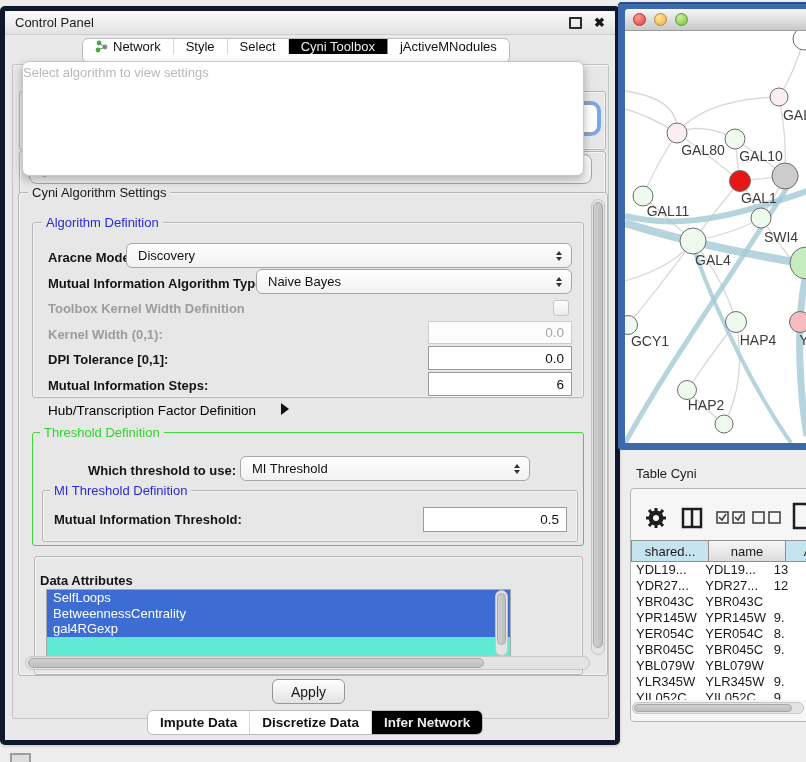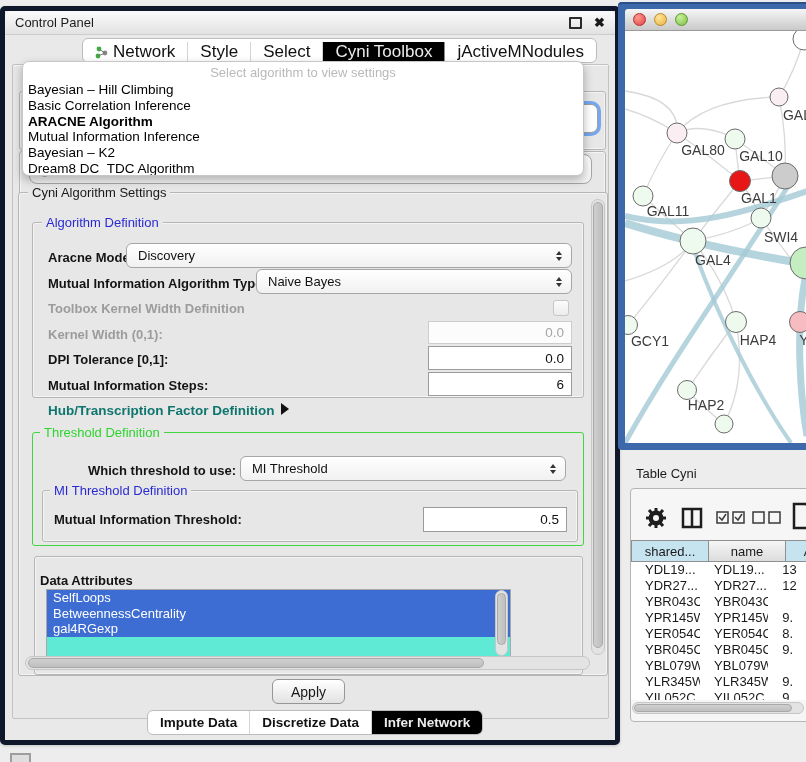--- a/index.html
+++ b/index.html
@@ -10,53 +10,53 @@
   #control-panel{left:0;top:6px;width:610px;height:729px;background:#e9e9e9;
     border:5px solid #0f172a;border-radius:5px;box-shadow:0 1px 3px rgba(0,0,0,.18);}
   #cp-titlebar{left:0;top:0;width:100%;height:24px;background:linear-gradient(#fbfbfb,#e2e2e2);
     border-bottom:1px solid #cdcdcd;border-radius:5px 5px 0 0;display:flex;align-items:center;
     padding:0 10px;box-sizing:border-box;font-size:13px;color:#1c1c1c;}
   #cp-title{flex:1}
   .float-ic{width:9px;height:8px;border:2px solid #2b2b2b;border-radius:1px;margin-right:12px}
   .close-ic{font-size:13px;font-weight:bold;color:#1a1a1a;line-height:10px}
   
   #top-tabs{left:77px;top:27px;height:23px;background:#fff;border:1px solid #bcbcbc;
-    border-radius:6px;display:flex;align-items:flex-end;overflow:hidden;font-size:17px}
+    border-radius:6px;display:flex;align-items:flex-start;overflow:hidden;font-size:13px}
   .tab{display:flex;align-items:center;gap:5px;padding:0 12px;border-right:1px solid #d4d4d4;
     color:#111;white-space:nowrap}
   .tab:last-child{border-right:none}
   .tab.sel{background:#000000;color:#ececec;border-right-color:#8b8b8b}
   
   #content{left:7px;top:53px;width:595px;height:653px;background:#e7e7e7;
     border:1px solid #c3c3c3;border-radius:2px;box-shadow:inset 0 1px 0 #f6f6f6}
   
   .group{border:1px solid #b6b6b6;border-radius:3px;box-shadow:inset 0 0 0 1px #f4f4f4}
   .gtitle{position:absolute;font-size:13px;background:#e7e7e7;padding:0 4px;line-height:13px}
   .blue{color:#2a2ad4}.green-t{color:#2ed42e}
   .lbl{position:absolute;font-size:13px;font-weight:bold;color:#141414;white-space:nowrap}
   .lbl.dis{color:#9c9c9c}
-  .plain{font-weight:bold;color:#0f766e;font-size:13.5px}
+  .plain{font-weight:normal;color:#000000;font-size:13.5px}
   
   .combo{position:absolute;background:linear-gradient(#ffffff,#f1f1f1);border:1px solid #a6a6a6;
     border-radius:6px;display:flex;align-items:center;padding:0 26px 0 11px;font-size:13px;
     box-sizing:border-box;color:#111}
   .spin{position:absolute;right:9px;top:50%;transform:translateY(-50%);display:flex;
     flex-direction:column;gap:2px;align-items:center}
   .spin i{display:block;width:0;height:0;border-left:3.5px solid transparent;border-right:3.5px solid transparent}
   .spin .u{border-bottom:4.5px solid #333}.spin .d{border-top:4.5px solid #333}
   
   .field{position:absolute;background:#fff;border:1px solid #9b9b9b;display:flex;align-items:center;
     justify-content:flex-end;padding:0 7px;font-size:13.5px;box-sizing:border-box;color:#111}
   .field.dis{background:#fcfcfc;border-color:#cdcdcd;color:#a6a6a6}
   .checkbox{position:absolute;width:14px;height:14px;border:1px solid #c6c6c6;border-radius:3px;
     background:linear-gradient(#fdfdfd,#ececec)}
   
   #algo-dropdown{left:17px;top:50px;width:562px;height:115px;background:#fff;border:1px solid #c7c7c7;
     border-radius:7px;box-shadow:0 4px 10px rgba(0,0,0,.28);z-index:30;overflow:hidden;padding-top:3px;box-sizing:border-box}
-  #dd-prompt{text-align:center;font-size:13px;color:#b9b9b9;height:17px}
+  #dd-prompt{text-align:left;font-size:13px;color:#b9b9b9;height:17px}
   .dd-item{font-size:13.5px;line-height:15.8px;padding-left:5px;color:#000;white-space:nowrap}
   .dd-item.bold{font-weight:bold}
   
   .sb-track{position:absolute;background:#e3e3e3;border:1px solid #c6c6c6;border-radius:7px;box-sizing:border-box}
   .sb-thumb{position:absolute;background:linear-gradient(90deg,#cfcfcf,#bfbfbf);border:1px solid #a9a9a9;
     border-radius:6px;box-sizing:border-box}
   .sb-thumb.h{background:linear-gradient(#cfcfcf,#bfbfbf)}
   
   #attr-list{left:41px;top:578px;width:463px;height:68px;background:#5eead4;border:1px solid #a8a8a8;overflow:hidden}
   .li{height:15.5px;background:#3d6cd2;color:#fff;font-size:13px;line-height:15.5px;padding-left:6px;white-space:nowrap}
@@ -85,21 +85,21 @@
   #table-panel{left:630px;top:488px;width:182px;height:234px;background:#f6f6f6;border:1px solid #b5b5b5;
     border-radius:4px;box-sizing:border-box}
   .tb-ic{position:absolute}
   #tbl-head{left:631px;top:540px;height:22px;display:flex;font-size:13px}
   .hcell{border:1px solid #8f8f8f;border-left:none;display:flex;align-items:center;justify-content:center;box-sizing:border-box}
   .hcell:first-child{border-left:1px solid #8f8f8f}
   .hcell.blue-h{background:#c6e3f0}
   .hcell.gray-h{background:linear-gradient(#f6f6f6,#dcdcdc)}
   #tbl-rows{left:631px;top:562px;width:178px;height:138px;overflow:hidden;background:#fff}
   .trow{display:flex;height:16px;font-size:13px;line-height:16px}
-  .tcell{padding-left:14px;box-sizing:border-box;white-space:nowrap;overflow:hidden}
+  .tcell{padding-left:5px;box-sizing:border-box;white-space:nowrap;overflow:hidden}
   #mini-btn{left:10px;top:753px;width:17px;height:12px;border:2px solid #9d9d9d;background:#dedede}
 </style>
 </head>
 <body>
 
 <div class="abs" id="control-panel">
   <div class="abs" id="cp-titlebar">
     <span id="cp-title">Control Panel</span>
     <span class="float-ic"></span>
     <span class="close-ic">✖</span>
@@ -137,28 +137,20 @@
   <div class="abs combo" style="left:24px;top:143px;width:563px;height:30px;border-radius:8px;color:#a9a9a9">
     <span>gal-filtered sif default node</span>
     <span class="spin">
         <i class="u"></i>
         <i class="d"></i>
       </span>
   </div>
 
   <div class="abs" id="algo-dropdown">
     <div id="dd-prompt">Select algorithm to view settings</div>
-    <div id="dd-items">
-        <div class="dd-item">Bayesian – Hill Climbing</div>
-        <div class="dd-item">Basic Correlation Inference</div>
-        <div class="dd-item bold">ARACNE Algorithm</div>
-        <div class="dd-item">Mutual Information Inference</div>
-        <div class="dd-item">Bayesian – K2</div>
-        <div class="dd-item">Dream8 DC_TDC Algorithm</div>
-      </div>
   </div>
 
   <div class="abs group" style="left:13px;top:181px;width:588px;height:482px;background:#e7e7e7"></div>
   <span class="gtitle" style="left:23px;top:175px">Cyni Algorithm Settings</span>
 
   <div class="abs group" style="left:27px;top:211px;width:550px;height:174px"></div>
   <span class="gtitle blue" style="left:37px;top:205px">Algorithm Definition</span>
 
   <span class="lbl" style="left:43px;top:239px">Aracne Mode:</span>
   <div class="combo" style="left:121px;top:232px;width:446px;height:25px">
@@ -198,21 +190,21 @@
 
   <span class="lbl plain" style="left:43px;top:392px">
     <span>Hub/Transcription Factor Definition</span>
   </span>
   <span class="tri-r abs" style="left:276px;top:392px"></span>
 
   <div class="abs" style="left:27px;top:421px;width:550px;height:112px;border:1px solid #3fd63f;border-radius:3px"></div>
   <span class="gtitle green-t" style="left:35px;top:415px">Threshold Definition</span>
 
   <span class="lbl" style="left:83px;top:452px">Which threshold to use:</span>
-  <div class="combo" style="left:235px;top:445px;width:326px;height:25px">
+  <div class="combo" style="left:235px;top:445px;width:290px;height:25px">
     <span>MI Threshold</span>
     <span class="spin">
         <i class="u"></i>
         <i class="d"></i>
       </span>
   </div>
 
   <div class="abs group" style="left:37px;top:479px;width:534px;height:50px"></div>
   <span class="gtitle blue" style="left:45px;top:473px">MI Threshold Definition</span>
   <span class="lbl" style="left:49px;top:501px">Mutual Information Threshold:</span>

